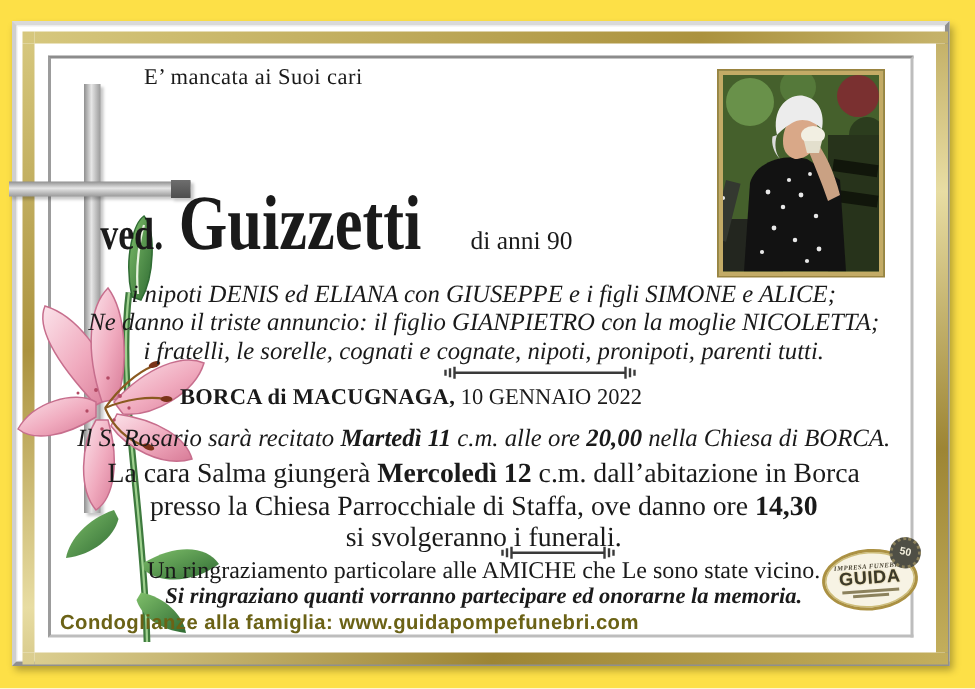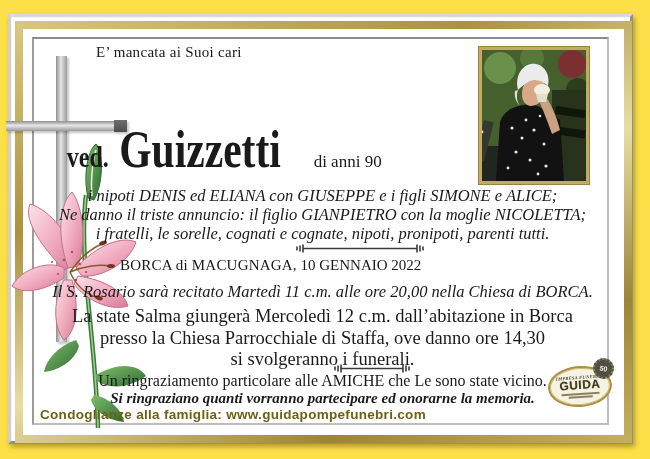--- a/index.html
+++ b/index.html
@@ -70,21 +70,21 @@
   .logo .l-top{font-family:"Liberation Serif",serif;font-style:italic;font-weight:bold;
     font-size:4.5px;color:#4a4433;letter-spacing:.3px;white-space:nowrap;}
   .logo .l-name{font-family:"Liberation Sans",sans-serif;font-weight:bold;font-size:12px;
     line-height:11px;color:#3c3a2a;text-shadow:0 0 1px #ab9143;letter-spacing:.5px;}
   .logo .l-bar{width:38px;height:2px;background:#8b815c;margin-top:1.5px;}
   .logo .l-bar2{width:24px;height:2px;background:#8b815c;margin-top:1px;}
   .logo .badge{position:absolute;right:-2px;top:-5px;width:17px;height:17px;border-radius:50%;
     background:#4f4f45;border:2px dotted #8b815c;color:#f4f0dd;
     font-family:"Liberation Sans",sans-serif;font-weight:bold;font-size:7px;
     display:flex;align-items:center;justify-content:center;transform:rotate(12deg);}
-  b{font-weight:normal;margin-top:48px;}
+  b{font-weight:bold;margin-top:48px;}
 </style>
 </head>
 <body>
 
 <div class="stage">
 
   <div class="frame-silver"></div>
   <div class="frame-gold"></div>
   <div class="frame-inner"></div>
 
@@ -214,21 +214,21 @@
     </g>
   </svg>
 
   <div class="row dateline">
     <b>BORCA di MACUGNAGA,</b><span> 10 GENNAIO 2022</span>
   </div>
 
   <div class="row rosario"><span>Il S. Rosario sarà recitato </span><b>Martedì 11</b><span> c.m. alle ore </span><b>20,00</b><span> nella Chiesa di BORCA.</span></div>
 
   <div class="row funeral">
-    <div><span>La state Salma giungerà </span><b>Mercoledì 12</b><span> c.m. dall’abitazione in Borca</span></div>
+    <div><span>La cara Salma giungerà </span><b>Mercoledì 12</b><span> c.m. dall’abitazione in Borca</span></div>
     <div><span>presso la Chiesa Parrocchiale di Staffa, ove danno ore </span><b>14,30</b></div>
     <div><span>si svolgeranno i funerali.</span></div>
   </div>
 
   <svg class="divider div2" viewBox="0 0 78 9">
     <line x1="8" y1="4.5" x2="70" y2="4.5" stroke="#3a3a3a" stroke-width="1.6"></line>
     <g stroke="#3a3a3a" stroke-width="1.6">
       <line x1="2" y1="2.5" x2="2" y2="6.5"></line>
         <line x1="5" y1="1.5" x2="5" y2="7.5"></line>
         <line x1="8" y1="0.5" x2="8" y2="8.5"></line>

